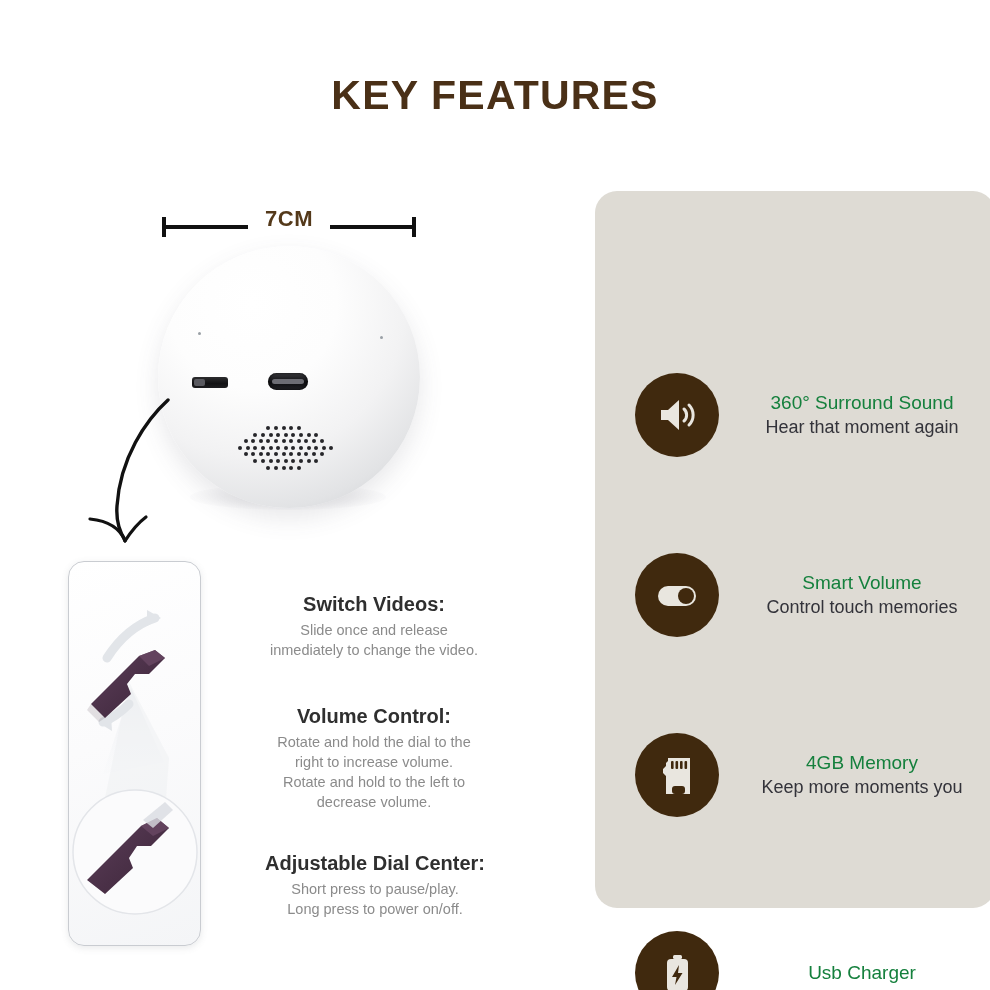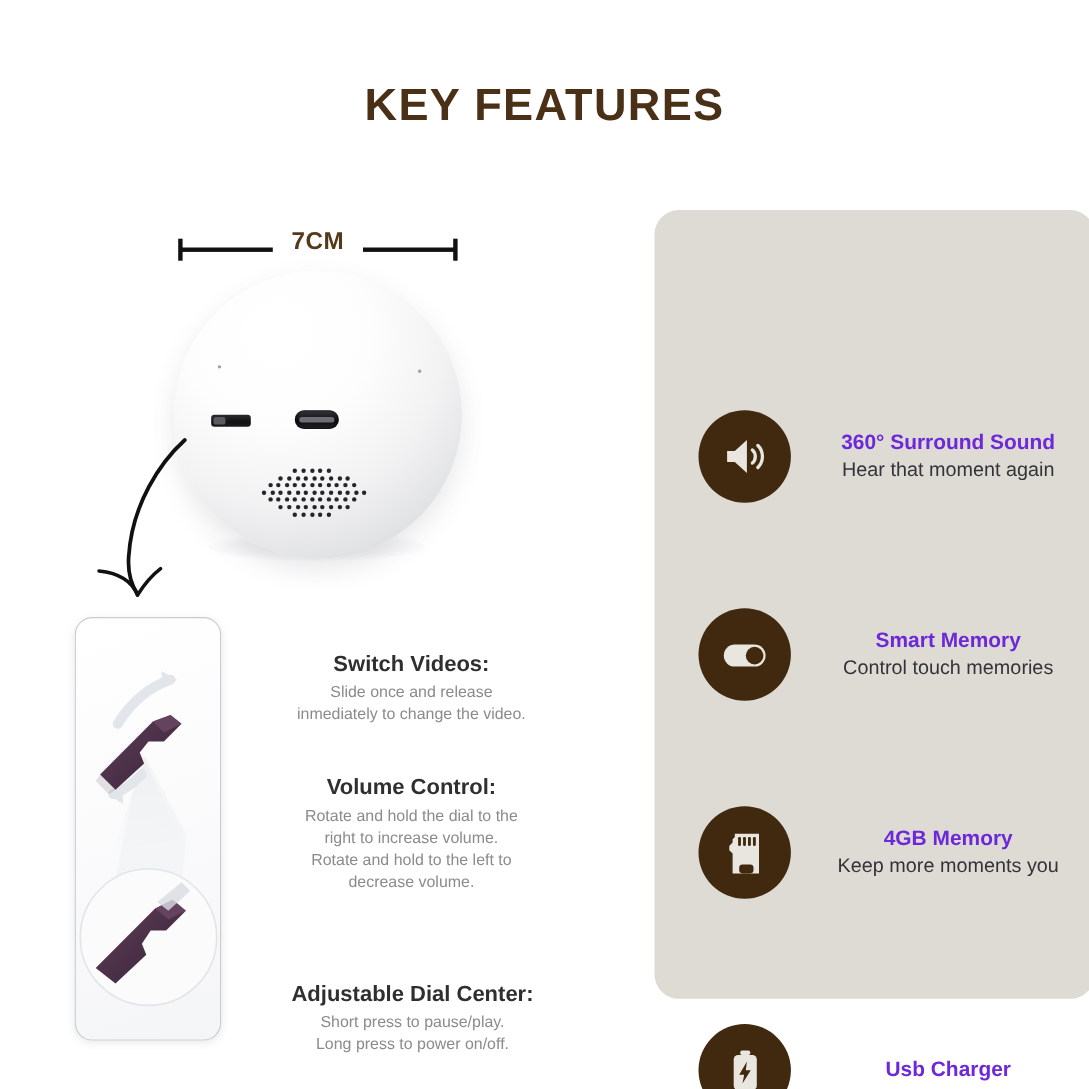--- a/index.html
+++ b/index.html
@@ -161,21 +161,21 @@
     line-height: 1.25;
     margin-bottom: 3px;
   }
   .instr .p {
     font-size: 14.5px;
     color: #8b8b8b;
     line-height: 1.38;
   }
   .instr-switch  { left: 224px; top: 592px; }
   .instr-volume  { left: 224px; top: 704px; }
-  .instr-dial    { left: 215px; top: 892px; width: 320px; }
+  .instr-dial    { left: 215px; top: 851px; width: 320px; }
 
   
   .features-panel {
     position: absolute;
     left: 595px; top: 191px;
     width: 400px; height: 717px;
     background: #dedbd4;
     border-radius: 22px;
   }
   .feature-row {
@@ -200,22 +200,22 @@
     justify-content: center;
   }
   .f-text {
     position: absolute;
     left: 138px;
     width: 258px;
     text-align: center;
   }
   .f-title {
     font-size: 19px;
-    font-weight: 700;
-    color: #6d28d9;
+    font-weight: 400;
+    color: #15803d;
     line-height: 1.25;
   }
   .f-sub {
     font-size: 18px;
     color: #33333a;
     line-height: 1.3;
     margin-top: 1px;
   }
   .f-sub:empty { display: none; }
 </style>
@@ -385,21 +385,21 @@
     </div>
 
     <div class="feature-row f2">
       <div class="f-icon">
         <svg width="50" height="50" viewBox="0 0 50 50">
           <rect x="6" y="16" width="38" height="20" rx="10" fill="#e9e6df"></rect>
           <circle cx="34" cy="26" r="8" fill="#40290e"></circle>
         </svg>
       </div>
       <div class="f-text">
-        <div class="f-title">Smart Memory</div>
+        <div class="f-title">Smart Volume</div>
         <div class="f-sub">Control touch memories</div>
       </div>
     </div>
 
     <div class="feature-row f3">
       <div class="f-icon">
         <svg width="46" height="46" viewBox="0 0 46 46">
           <path d="M14 6 H36 V42 H12 V24 L9 21 V17 L12 14 V11 L14 9 Z" fill="#e9e6df"></path>
           <g fill="#40290e">
             <rect x="17" y="9" width="2.6" height="8" rx="1"></rect>

